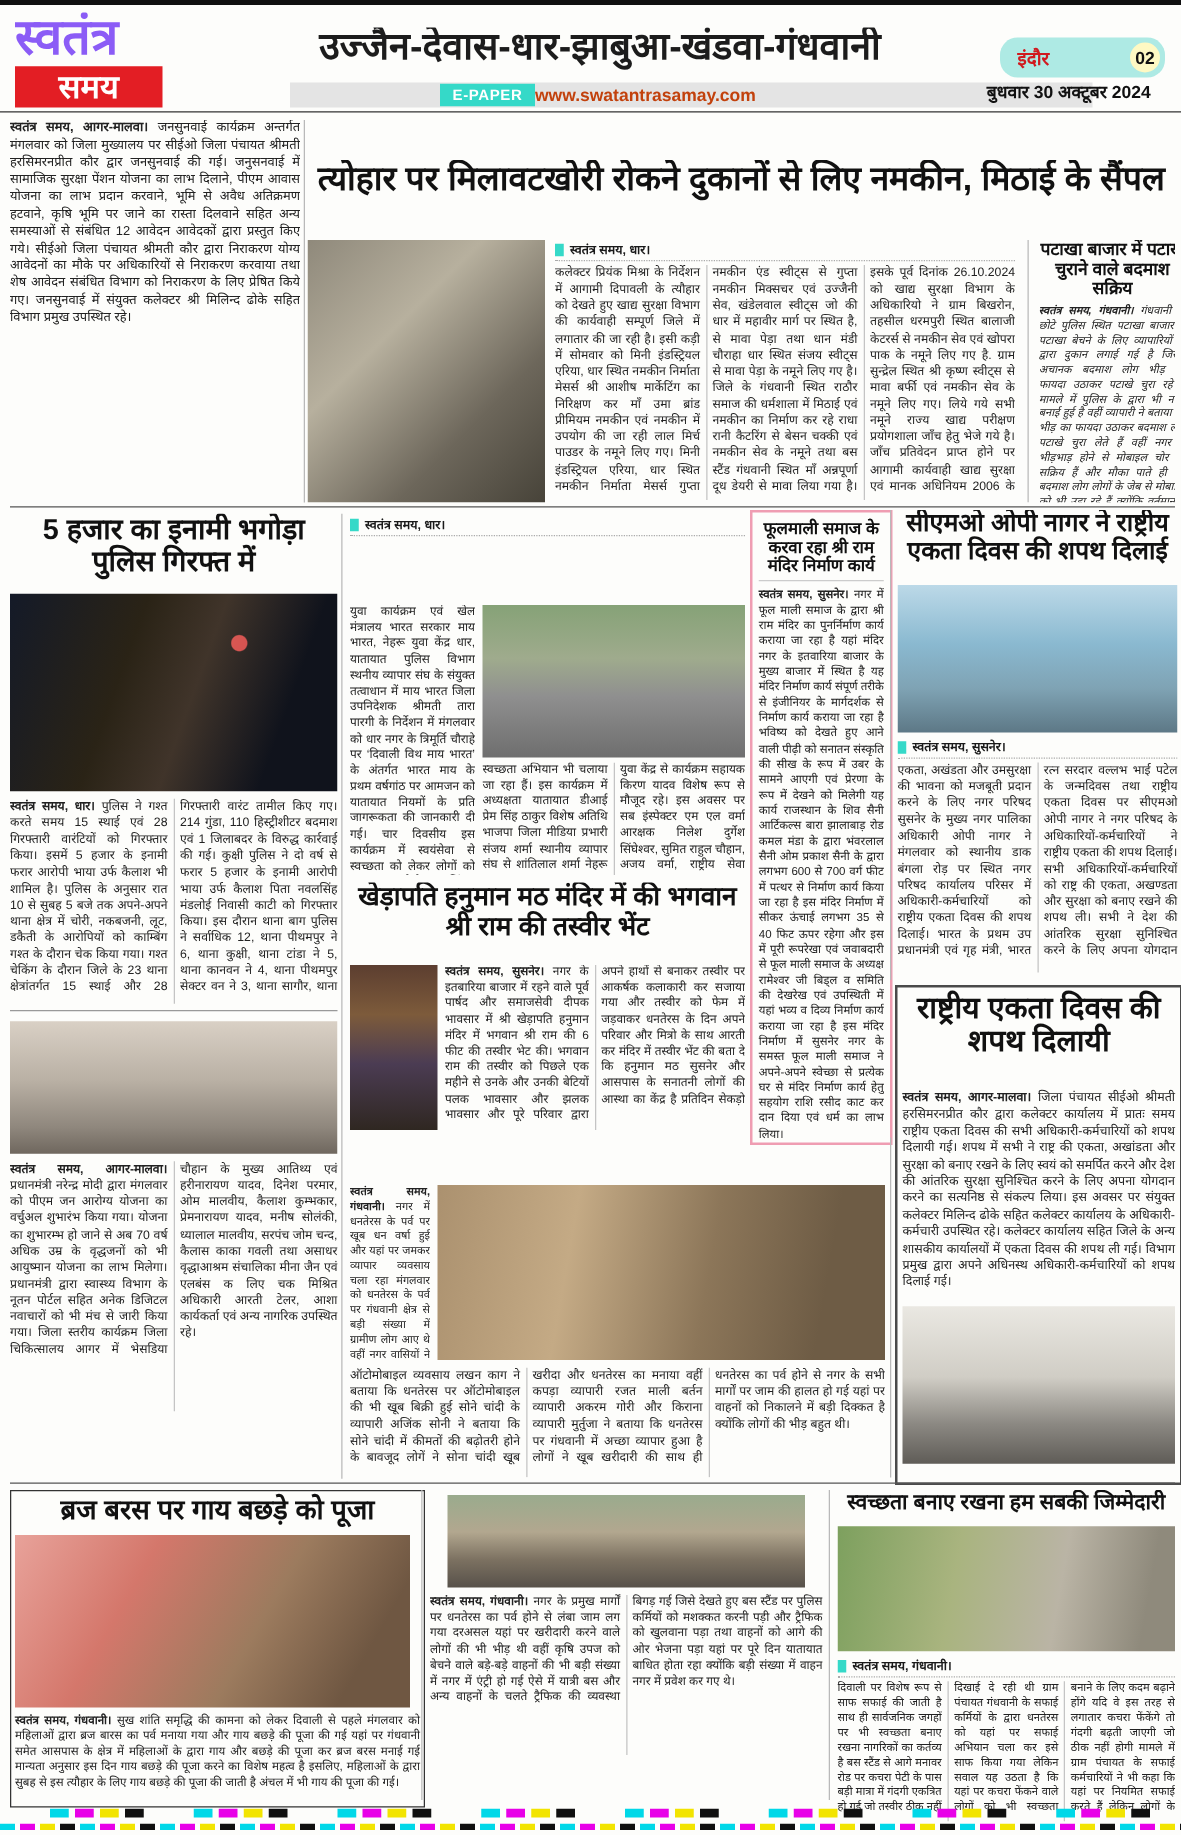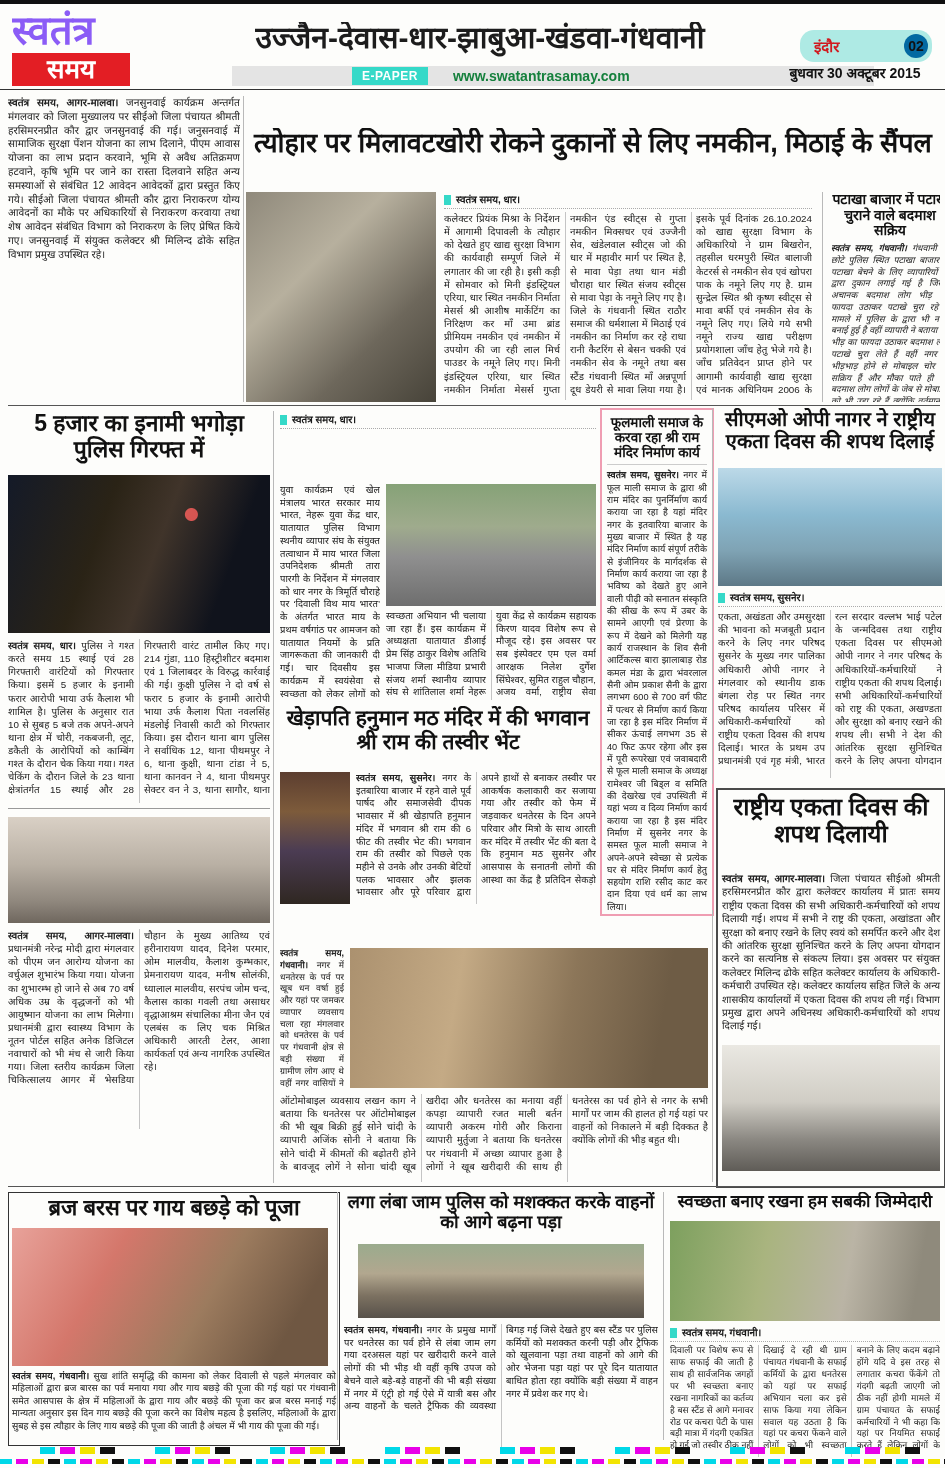--- a/index.html
+++ b/index.html
@@ -17,24 +17,24 @@
   .vline{position:absolute;width:1px;background:#b9b9b9;}
   .hline{position:absolute;height:1px;background:#777;}
   
   #topbar{left:0;top:0;width:945px;height:4px;background:#101010;}
   #logo-top{font-size:40px;font-weight:900;color:#8b5cf6;line-height:1;}
   #logo-bottom{margin-top:3px;background:#e31e24;color:#fff;font-size:26px;font-weight:900;
                text-align:center;width:118px;padding:2px 0;line-height:1.1;}
   #region{font-size:30px;font-weight:900;color:#1c1c1c;text-align:center;line-height:1.05;}
   #graybar{background:#e4e4e4;display:flex;align-items:center;padding-left:120px;}
   #epaper-badge{background:#35d9c8;color:#fff;font-weight:800;font-size:12px;padding:2px 10px;letter-spacing:.5px;}
-  #website{font-size:14px;font-weight:700;color:#15803d;margin-left:25px;}
+  #website{font-size:14px;font-weight:700;color:#c2410c;margin-left:0;}
   #edition-badge{background:#aeeae4;border-radius:14px;display:flex;align-items:center;justify-content:space-between;padding:2px 4px 2px 14px;}
   #edition-name{color:#d01a1f;font-weight:900;font-size:15px;}
-  #page-circle{background:#0369a1;border-radius:50%;width:24px;height:24px;display:flex;align-items:center;justify-content:center;font-weight:900;font-size:14px;color:#111;}
+  #page-circle{background:#fef9c3;border-radius:50%;width:24px;height:24px;display:flex;align-items:center;justify-content:center;font-weight:900;font-size:14px;color:#111;}
   #dateline{font-size:14px;font-weight:800;text-align:center;color:#111;}
   #kicker{background:#1e8ff2;color:#fff;font-size:19px;font-weight:800;text-align:center;line-height:28px;}
   .boxed{border:2px solid #4a4a4a;}
   .pinkbox{border:2px solid #ef9db2;}
   .itl{font-style:italic;}
   .regmark{position:absolute;top:1447px;height:7px;display:flex;gap:5px;}
   .regmark i{display:block;width:15px;height:7px;}
   #bottomstrip{left:0;top:1459px;width:945px;height:5px;
     background:repeating-linear-gradient(90deg,#00d8e8 0 12px,#fff 12px 16px,#e800e8 16px 28px,#fff 28px 32px,#f2e400 32px 44px,#fff 44px 48px,#101010 48px 60px,#fff 60px 64px);}
 </style>
@@ -51,21 +51,21 @@
   </div>
   <div class="abs" id="region" style="left:190px;top:22px;width:580px;height:42px;">उज्जैन-देवास-धार-झाबुआ-खंडवा-गंधवानी</div>
   <div class="abs" id="graybar" style="left:232px;top:66px;width:522px;height:20px;">
     <span id="epaper-badge">E-PAPER</span>
     <span id="website">www.swatantrasamay.com</span>
   </div>
   <div class="abs" id="edition-badge" style="left:800px;top:30px;width:114px;height:28px;">
     <span id="edition-name">इंदौर</span>
     <span id="page-circle">02</span>
   </div>
-  <div class="abs" id="dateline" style="left:775px;top:63px;width:160px;height:20px;">बुधवार 30 अक्टूबर 2015</div>
+  <div class="abs" id="dateline" style="left:775px;top:63px;width:160px;height:20px;">बुधवार 30 अक्टूबर 2024</div>
   <div class="hline" style="left:0;top:89px;width:945px;background:#333;"></div>
 
   <div class="abs" style="left:8px;top:96px;width:232px;height:306px;">
     <div class="body-txt" style="font-size:10.3px;">
       <b>स्वतंत्र समय, आगर-मालवा।</b>
       <span>जनसुनवाई कार्यक्रम अन्तर्गत मंगलवार को जिला मुख्यालय पर सीईओ जिला पंचायत श्रीमती हरसिमरनप्रीत कौर द्वार जनसुनवाई की गई। जनुसनवाई में सामाजिक सुरक्षा पेंशन योजना का लाभ दिलाने, पीएम आवास योजना का लाभ प्रदान करवाने, भूमि से अवैध अतिक्रमण हटवाने, कृषि भूमि पर जाने का रास्ता दिलवाने सहित अन्य समस्याओं से संबंधित 12 आवेदन आवेदकों द्वारा प्रस्तुत किए गये। सीईओ जिला पंचायत श्रीमती कौर द्वारा निराकरण योग्य आवेदनों का मौके पर अधिकारियों से निराकरण करवाया तथा शेष आवेदन संबंधित विभाग को निराकरण के लिए प्रेषित किये गए। जनसुनवाई में संयुक्त कलेक्टर श्री मिलिन्द ढोके सहित विभाग प्रमुख उपस्थित रहे।</span>
     </div>
   </div>
   <div class="vline" style="left:243px;top:96px;height:306px;"></div>
 
@@ -173,21 +173,20 @@
     <div class="hl" style="font-size:22px;height:32px;">ब्रज बरस पर गाय बछड़े को पूजा</div>
     <div class="photo" style="width:316px;height:138px;background:linear-gradient(120deg,#e8a29a,#d4776b 30%,#9c7b5e 60%,#6f5742 85%);"></div>
     <div class="body-txt" style="font-size:9.3px;margin-top:4px;height:62px;">
       <b>स्वतंत्र समय, गंधवानी।</b>
       <span>सुख शांति समृद्धि की कामना को लेकर दिवाली से पहले मंगलवार को महिलाओं द्वारा ब्रज बारस का पर्व मनाया गया और गाय बछड़े की पूजा की गई यहां पर गंधवानी समेत आसपास के क्षेत्र में महिलाओं के द्वारा गाय और बछड़े की पूजा कर ब्रज बरस मनाई गई मान्यता अनुसार इस दिन गाय बछड़े की पूजा करने का विशेष महत्व है इसलिए, महिलाओं के द्वारा सुबह से इस त्यौहार के लिए गाय बछड़े की पूजा की जाती है अंचल में भी गाय की पूजा की गई।</span>
     </div>
   </div>
   <div class="vline" style="left:337px;top:1192px;height:248px;"></div>
 
   <div class="abs" style="left:344px;top:1192px;width:314px;height:266px;">
-    <div class="hl" style="font-size:18px;height:48px;">लगा लंबा जाम पुलिस को मशक्कत करके वाहनों को आगे बढ़ना पड़ा</div>
     <div class="photo" style="margin:4px auto 0 14px;width:286px;height:74px;background:linear-gradient(#9aab8d,#b2a78f 40%,#7c7161 70%,#57514a);"></div>
     <div class="body-txt cols2" style="margin-top:6px;height:128px;font-size:9.5px;">
       <b>स्वतंत्र समय, गंधवानी।</b>
       <span>नगर के प्रमुख मार्गों पर धनतेरस का पर्व होने से लंबा जाम लग गया दरअसल यहां पर खरीदारी करने वाले लोगों की भी भीड़ थी वहीं कृषि उपज को बेचने वाले बड़े-बड़े वाहनों की भी बड़ी संख्या में नगर में एंट्री हो गई ऐसे में यात्री बस और अन्य वाहनों के चलते ट्रैफिक की व्यवस्था बिगड़ गई जिसे देखते हुए बस स्टैंड पर पुलिस कर्मियों को मशक्कत करनी पड़ी और ट्रैफिक को खुलवाना पड़ा तथा वाहनों को आगे की ओर भेजना पड़ा यहां पर पूरे दिन यातायात बाधित होता रहा क्योंकि बड़ी संख्या में वाहन नगर में प्रवेश कर गए थे।</span>
     </div>
   </div>
   <div class="vline" style="left:663px;top:1192px;height:248px;"></div>
 
   <div class="abs" style="left:670px;top:1192px;width:270px;height:266px;">
     <div class="hl" style="font-size:17px;height:26px;">स्वच्छता बनाए रखना हम सबकी जिम्मेदारी</div>

